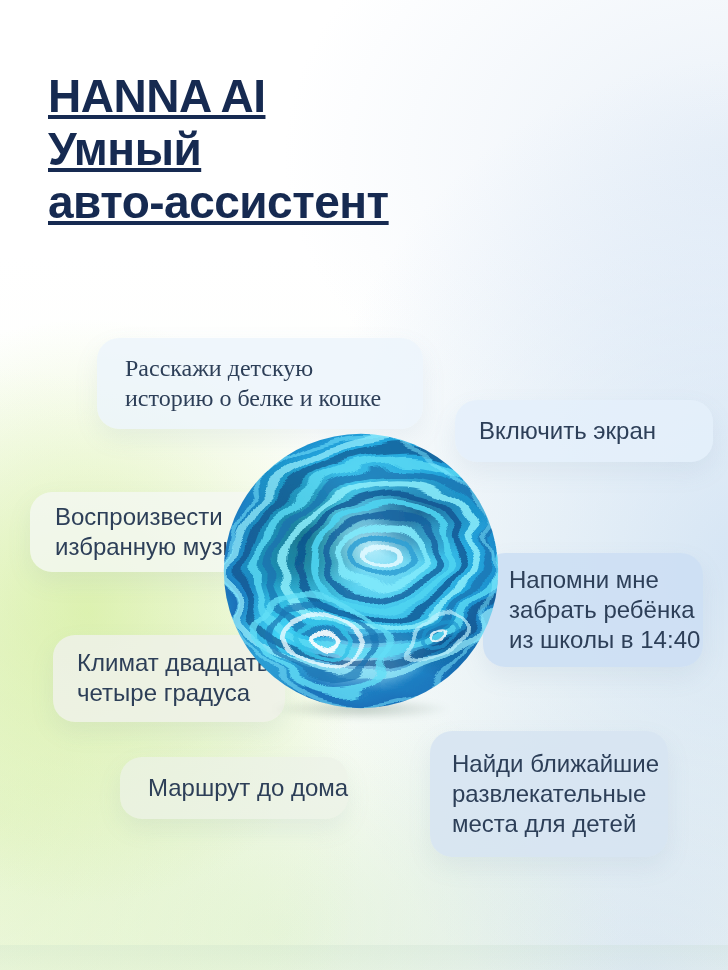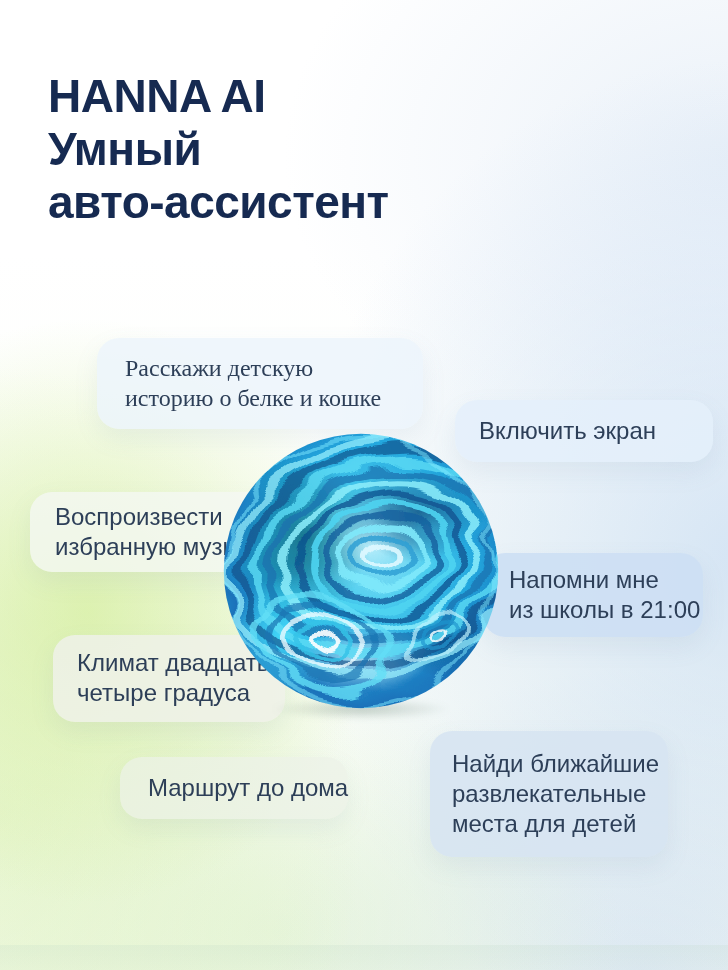--- a/index.html
+++ b/index.html
@@ -17,21 +17,21 @@
       radial-gradient(520px 420px at 88% 100%, rgba(194,214,240,0.42), rgba(194,214,240,0) 72%),
       radial-gradient(740px 520px at 102% 16%, rgba(216,229,243,0.55), rgba(216,229,243,0) 62%),
       linear-gradient(180deg,#ffffff 0%,#ffffff 26%,#fcfefb 55%,#f7fbf4 100%);
   }
   .bottom-band{
     position:absolute;left:0;top:945px;width:728px;height:25px;
     background:linear-gradient(180deg, rgba(188,214,196,0.20), rgba(188,214,196,0.08));
     z-index:1;
   }
   
-  .title-block{position:absolute;left:48px;top:70px;z-index:3;color:#162a51;}
+  .title-block{position:absolute;left:48px;top:70px;z-index:3;color:#162a51;text-decoration:underline;}
   .brand{
     margin:0;font-size:46px;line-height:53px;font-weight:700;letter-spacing:-0.5px;
   }
   .tagline{margin:0;font-size:46px;line-height:53px;font-weight:700;letter-spacing:-0.5px;}
   .tagline .line{display:block;white-space:nowrap;}
   
   .bubble{
     position:absolute;z-index:2;box-sizing:border-box;
     border-radius:22px;
     color:#2d3f58;font-size:24px;line-height:30px;font-weight:400;
@@ -77,21 +77,22 @@
     <span class="line">Включить экран</span>
   </div>
 
   <div class="bubble b3">
     <span class="line">Воспроизвести</span>
     <span class="line">избранную музыку</span>
   </div>
 
   <div class="bubble b4">
     <span class="line">Напомни мне</span>
-    <span class="line">из школы в 21:00</span>
+    <span class="line">забрать ребёнка</span>
+    <span class="line">из школы в 14:40</span>
   </div>
 
   <div class="bubble b5">
     <span class="line">Климат двадцать</span>
     <span class="line">четыре градуса</span>
   </div>
 
   <div class="bubble b6">
     <span class="line">Маршрут до дома</span>
   </div>

